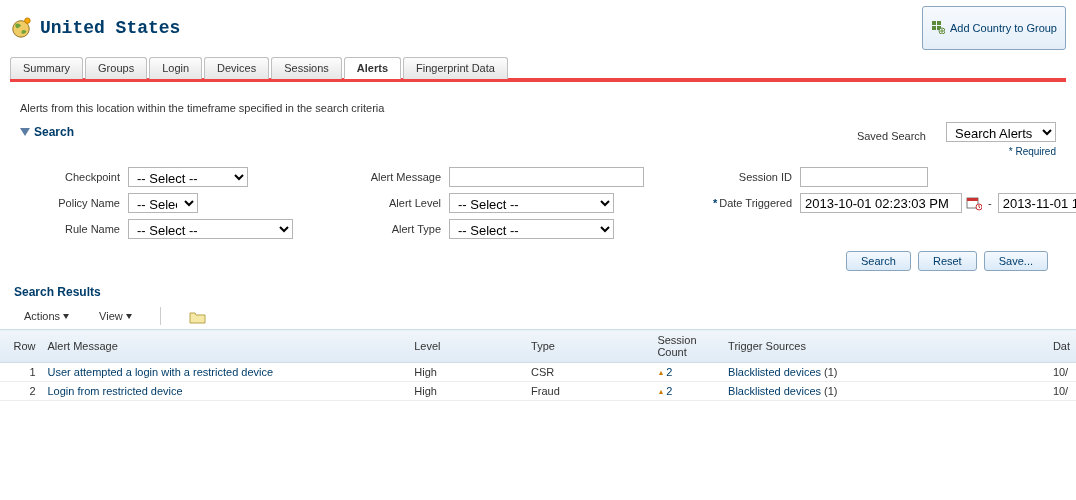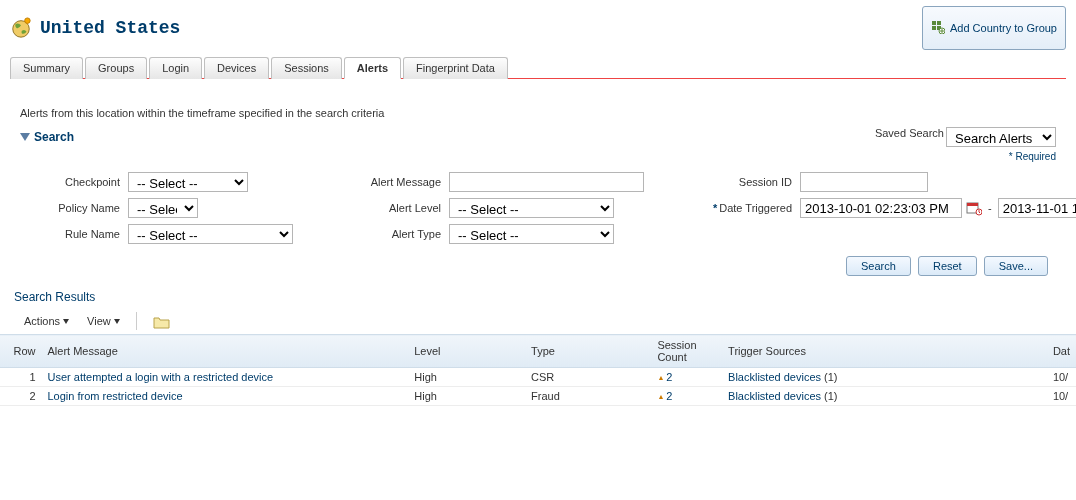--- a/index.html
+++ b/index.html
@@ -3,51 +3,51 @@
 <meta charset="utf-8">
 <style>
 html,body{margin:0;padding:0;font-family:Tahoma,Verdana,Arial,sans-serif;font-size:11px;color:#333;background:#fff;width:1076px}
 
 .header{display:flex;align-items:center;justify-content:space-between;padding:6px 10px 2px 10px}
 .title-area{display:flex;align-items:center}
 .globe-icon{width:22px;height:22px;margin-right:8px;position:relative}
 .page-title{font-family:"Courier New",monospace;font-size:18px;font-weight:bold;color:#003D6B}
 .btn-add{background:linear-gradient(#f7fafe,#e4eef8);border:1px solid #8aa5be;border-radius:3px;padding:13px 8px;font-size:11px;color:#003D6B;display:flex;align-items:center;gap:5px;cursor:pointer}
 
-.tabs{display:flex;border-bottom:1px solid #ef4444;margin:4px 10px 16px 10px}
+.tabs{display:flex;border-bottom:4px solid #ef4444;margin:4px 10px 8px 10px}
 .tab{padding:4px 12px;border:1px solid #bfbfbf;border-bottom:none;margin-right:2px;background:linear-gradient(#fdfdfd,#e6e6e6);color:#333;border-top-left-radius:3px;border-top-right-radius:3px;cursor:pointer;position:relative;top:1px;font-size:11px}
 .tab.active{background:#fff;font-weight:bold;border-bottom:1px solid #fff}
 
 .desc{padding:12px 20px 8px 20px;color:#333}
 .section-header{display:flex;align-items:center;justify-content:space-between;padding:0 20px}
 .search-heading{display:flex;align-items:center;color:#003D6B;font-weight:bold;font-size:12px;gap:4px}
 .tri-down{width:0;height:0;border-left:5px solid transparent;border-right:5px solid transparent;border-top:8px solid #5b7da3}
 .tri-small{width:0;height:0;border-left:3px solid transparent;border-right:3px solid transparent;border-top:5px solid #333;display:inline-block;margin-left:3px}
-.saved-search{display:flex;align-items:flex-start;gap:2px}
+.saved-search{display:flex;align-items:flex-end;gap:20px}
 .required-row{text-align:right;padding:4px 20px 0 0;color:#003D6B;font-size:10px}
 .form-grid{display:flex;padding:10px 20px 6px 30px;gap:8px}
 .col{display:flex;flex-direction:column;gap:6px}
 .field{display:flex;align-items:center}
 .label{width:90px;text-align:right;padding-right:8px}
 .label2{width:100px;text-align:right;padding-right:8px}
 .label3{width:110px;text-align:right;padding-right:8px}
 select.sel,input.txt{border:1px solid #b5b5b5;font-size:13px;padding:2px 4px;box-sizing:border-box;height:20px;background:#fff;font-family:inherit}
 .sel{width:120px}
 .sel-sm{width:70px}
 .sel-md{width:165px}
 .txt-md{width:195px}
 .txt-sm{width:128px}
 .txt-date{width:162px}
 .dash{padding:0 6px}
 .star{color:#003D6B;font-weight:bold;padding-right:2px}
 .btn-row{text-align:right;padding:6px 28px 14px 20px}
 .btn{background:linear-gradient(#f4f9ff,#dbeaf8);border:1px solid #8aa5be;border-radius:3px;padding:3px 14px;font-size:11px;color:#003D6B;cursor:pointer;margin-left:4px}
 
-.results-title{color:#003D6B;font-weight:normal;font-size:12px;padding:0 14px 4px 14px}
-.toolbar{display:flex;align-items:center;padding:4px 18px;gap:6px}
+.results-title{color:#003D6B;font-weight:bold;font-size:12px;padding:0 14px 4px 14px}
+.toolbar{display:flex;align-items:center;padding:4px 18px;gap:18px}
 .tb-item{padding:2px 6px;cursor:pointer;display:flex;align-items:center}
 .tb-sep{width:1px;height:18px;background:#ccc;margin:0 4px}
 .folder-icon{width:16px;height:12px}
 
 .tbl{width:100%;border-collapse:collapse;font-size:11px}
 .tbl th{background:linear-gradient(#f0f5fa,#e0ebf5);border-top:1px solid #cfdde9;border-bottom:1px solid #cfdde9;text-align:left;font-weight:normal;color:#333;padding:4px 6px}
 .tbl td{border-bottom:1px solid #ededed;padding:3px 6px;vertical-align:top}
 .link{color:#003D6B;cursor:pointer}
 .sess-cell{display:flex;align-items:center}
 .utri{color:#cc7a00;font-size:7px;margin-right:2px}

